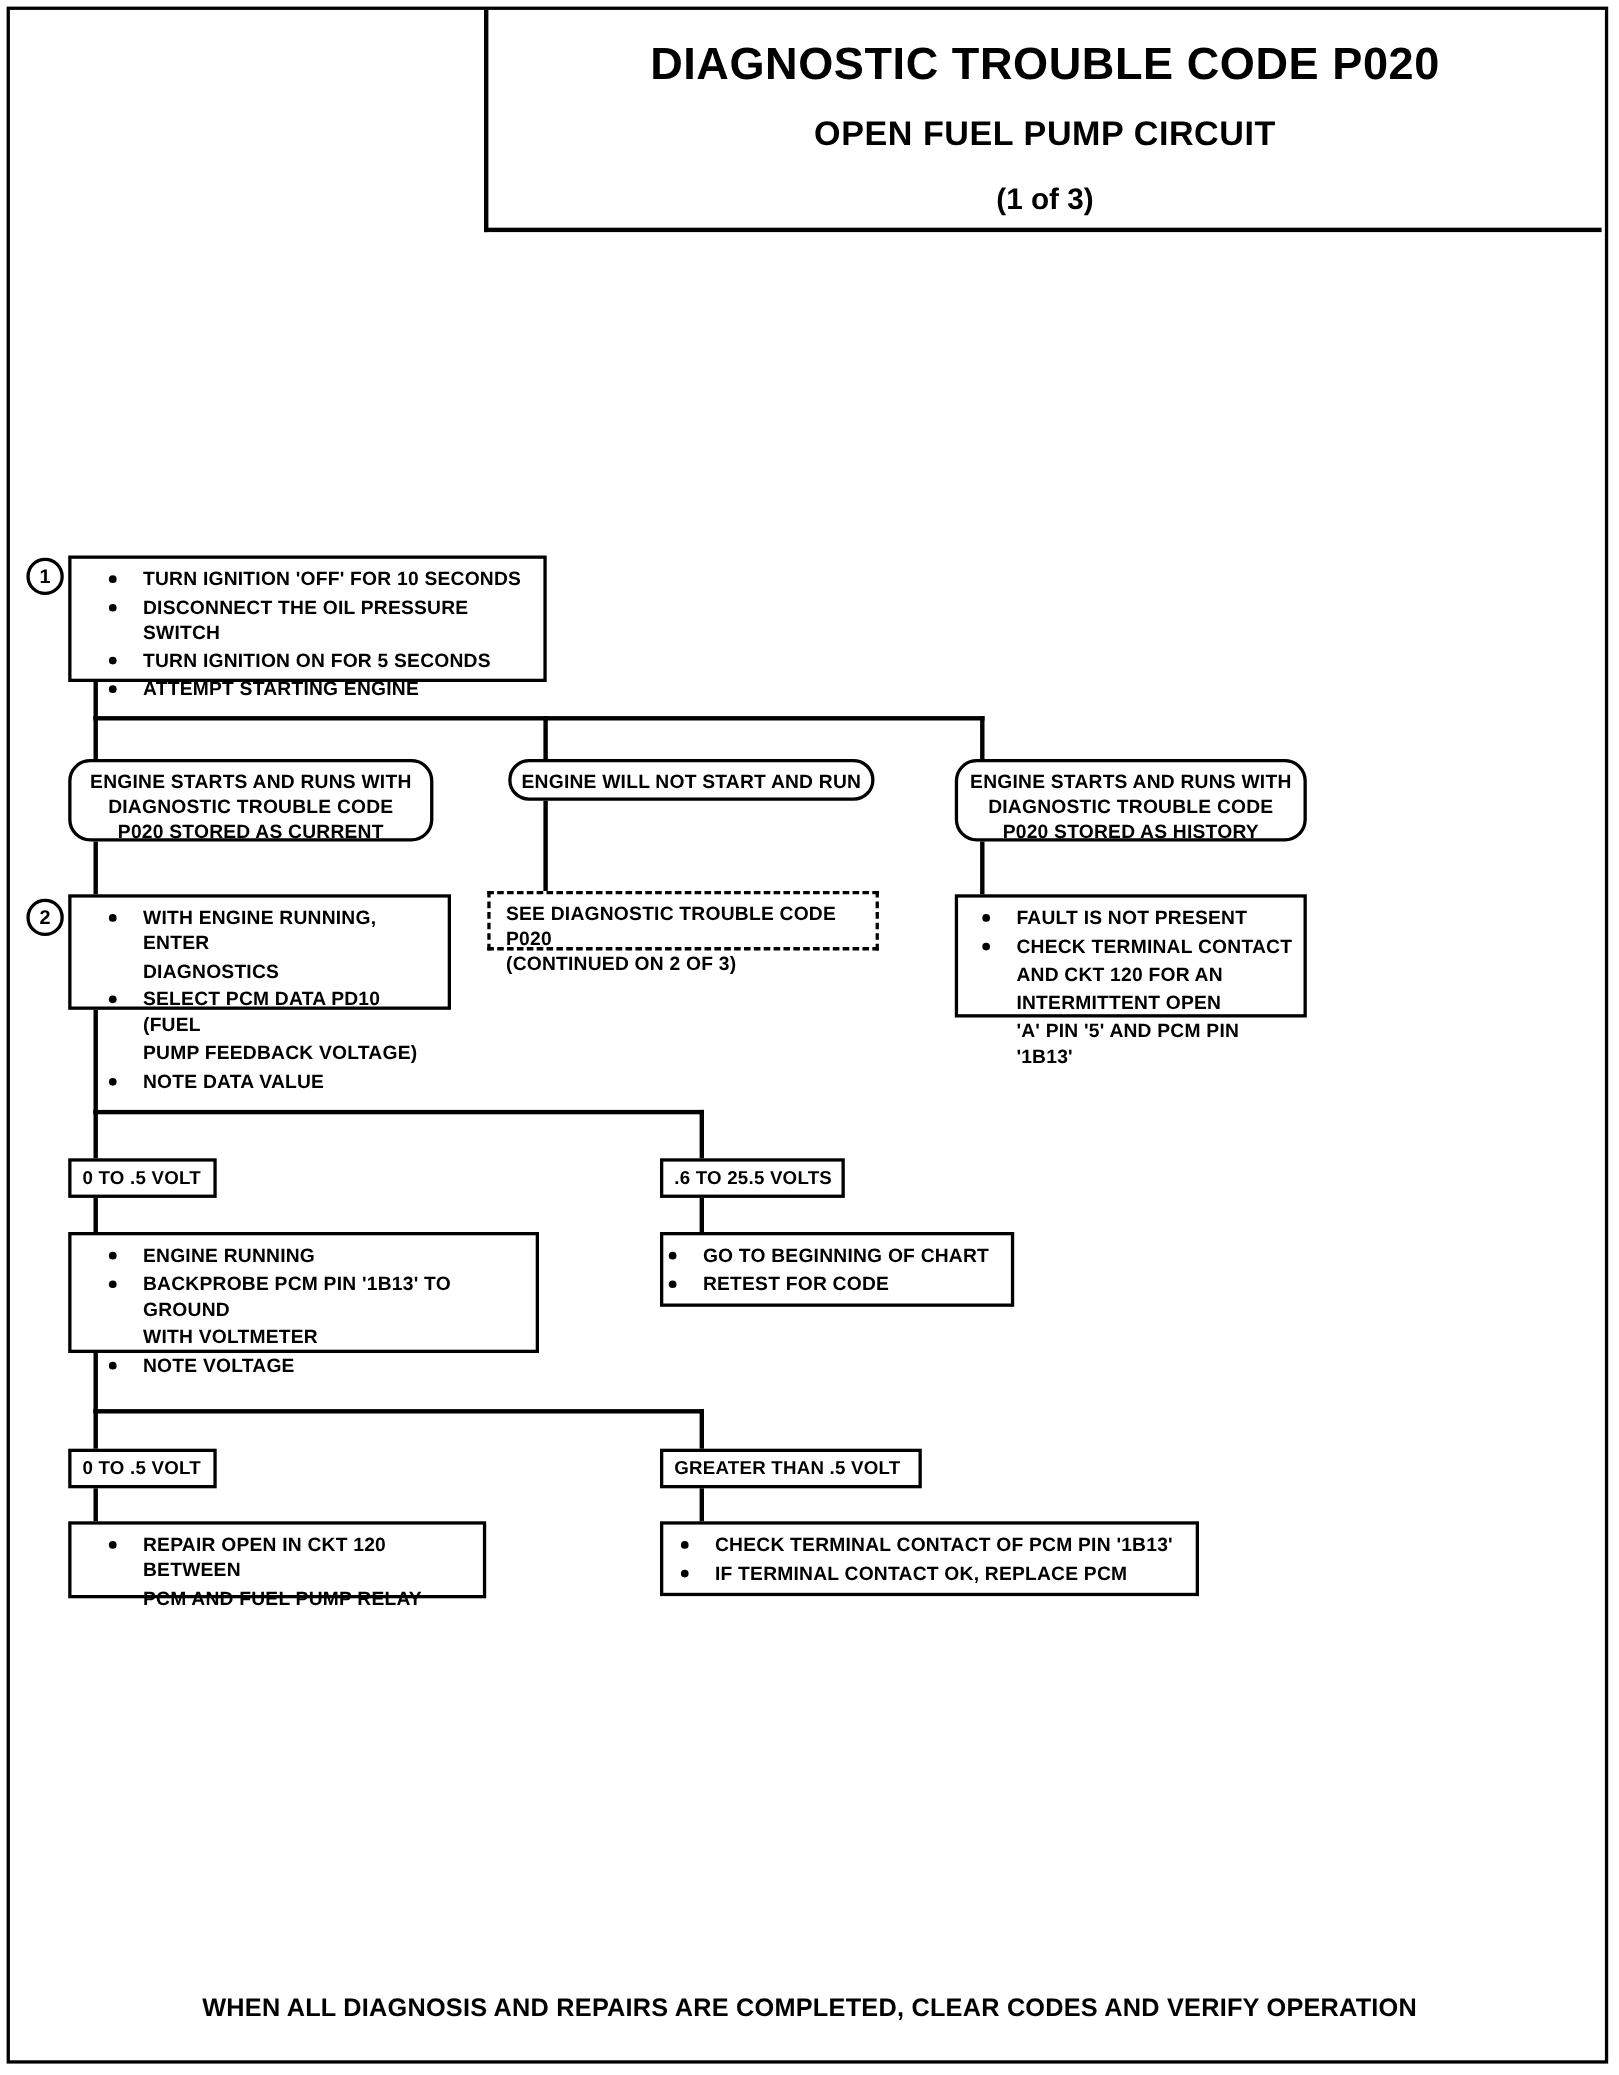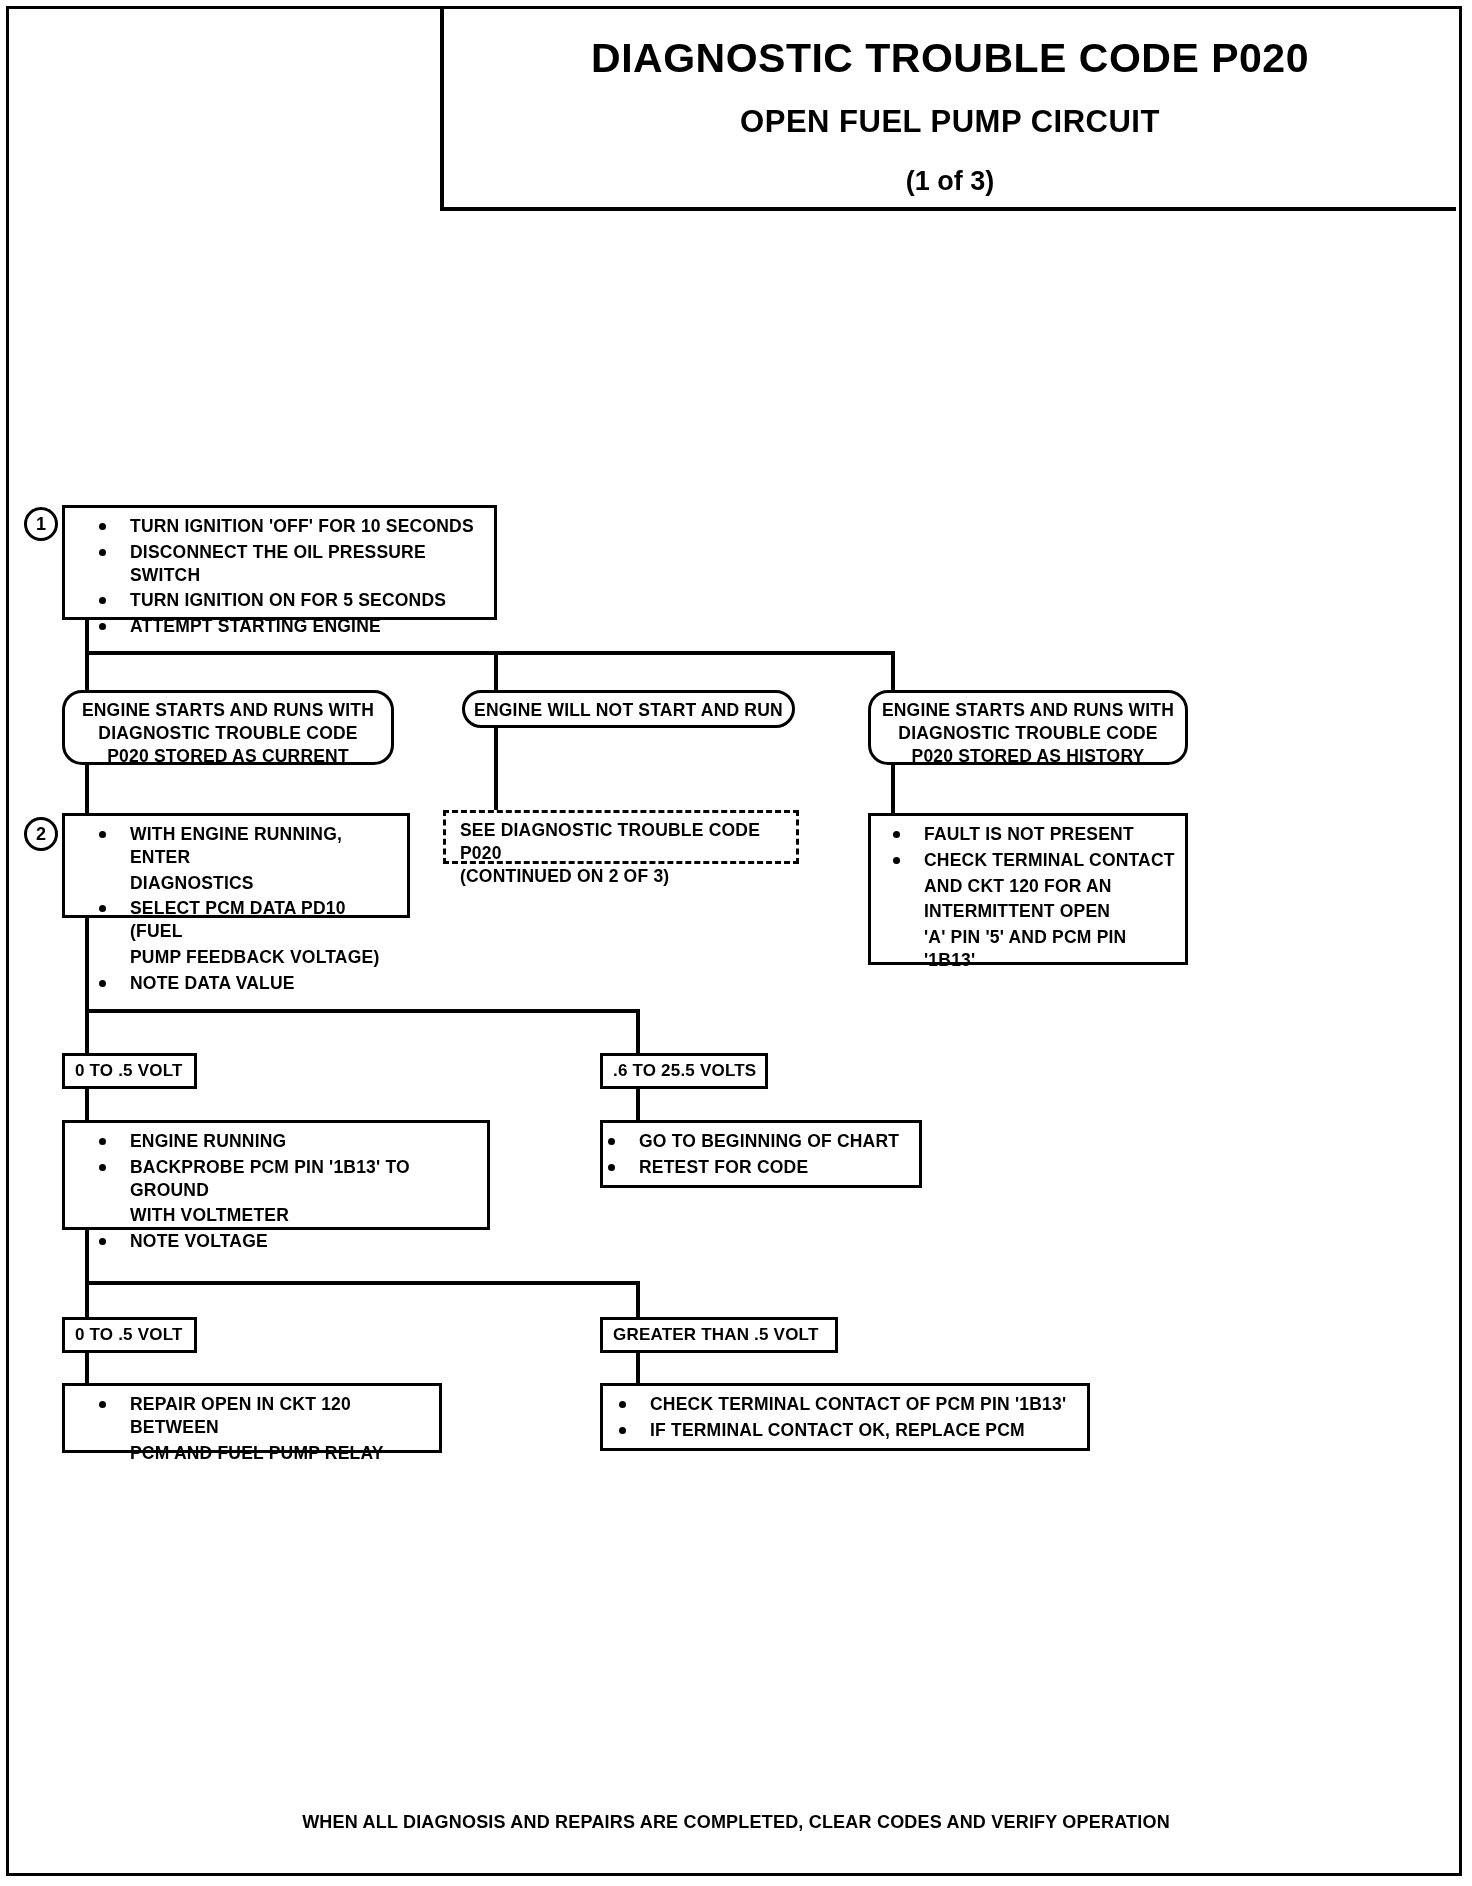--- a/index.html
+++ b/index.html
@@ -121,21 +121,21 @@
     position:absolute;
     background:#000;
     height:4px;
   }
   
   #footer{
     position:absolute;
     left:0; top:1812px;
     width:1472px;
     text-align:center;
-    font-size:18px;
+    font-size:23px;
     font-weight:bold;
     letter-spacing:0.2px;
   }
 </style>
 </head>
 <body>
 
 <div id="page">
 
   <div id="page-border"></div>
@@ -193,21 +193,21 @@
       <li class="nobullet">PUMP FEEDBACK VOLTAGE)</li>
       <li>NOTE DATA VALUE</li>
     </ul>
   </div>
 
   <div class="box dashed" style="left:443px; top:810px; width:356px; height:54px; padding-left:14px; padding-top:6px;">
     <div>SEE DIAGNOSTIC TROUBLE CODE P020</div>
     <div>(CONTINUED ON  2 OF 3)</div>
   </div>
 
-  <div class="box" style="left:868px; top:813px; width:320px; height:152px;">
+  <div class="box" style="left:868px; top:813px; width:320px; height:112px;">
     <ul class="bl" style="padding-left:18px;">
       <li>FAULT IS NOT PRESENT</li>
       <li>CHECK TERMINAL CONTACT</li>
       <li class="nobullet">AND CKT 120 FOR AN</li>
       <li class="nobullet">INTERMITTENT OPEN</li>
       <li class="nobullet">'A' PIN '5' AND PCM PIN '1B13'</li>
     </ul>
   </div>
 
   <div class="vline" style="left:85px; top:918px; height:95px;"></div>

